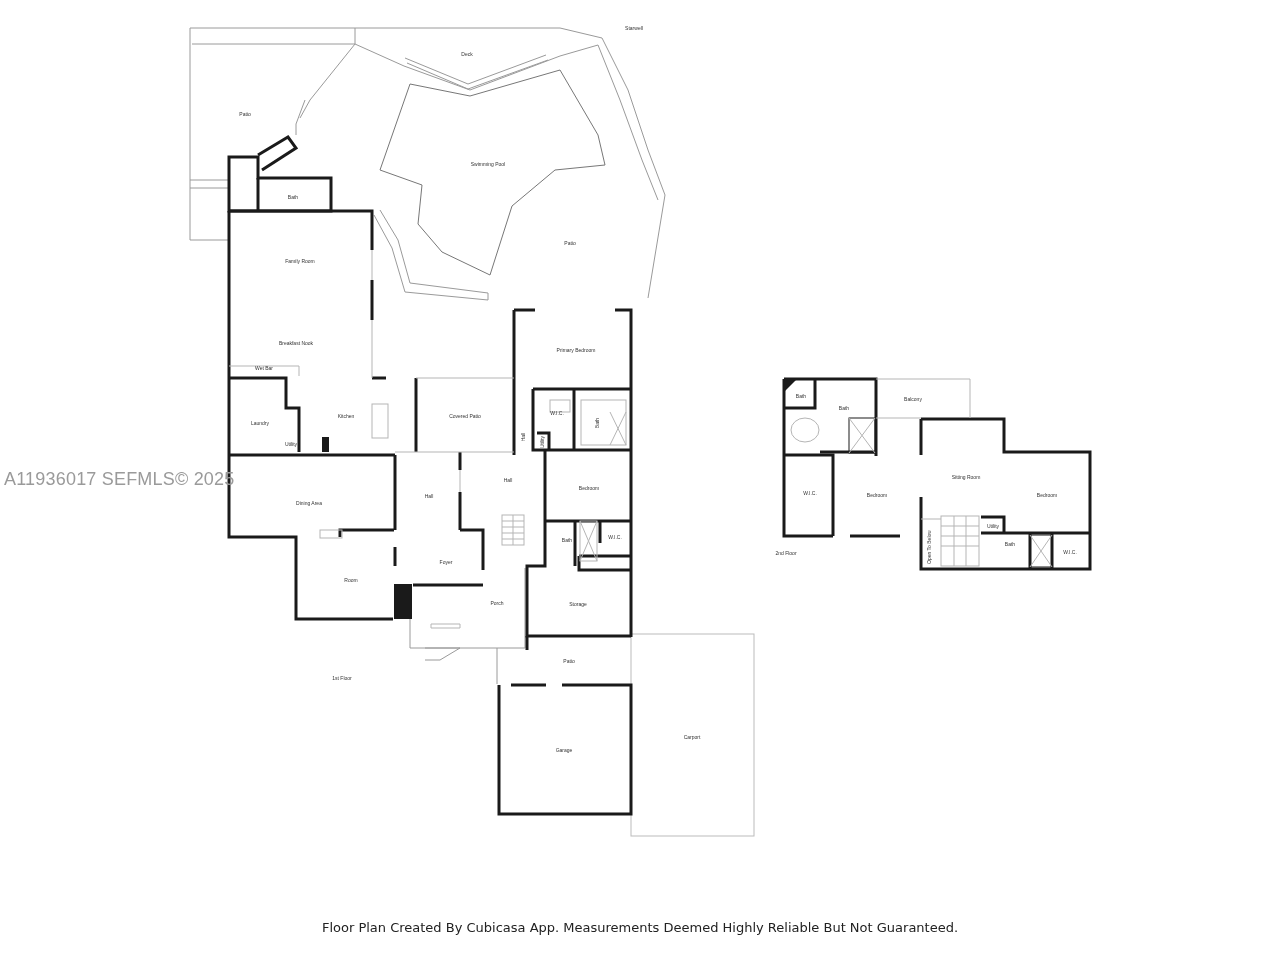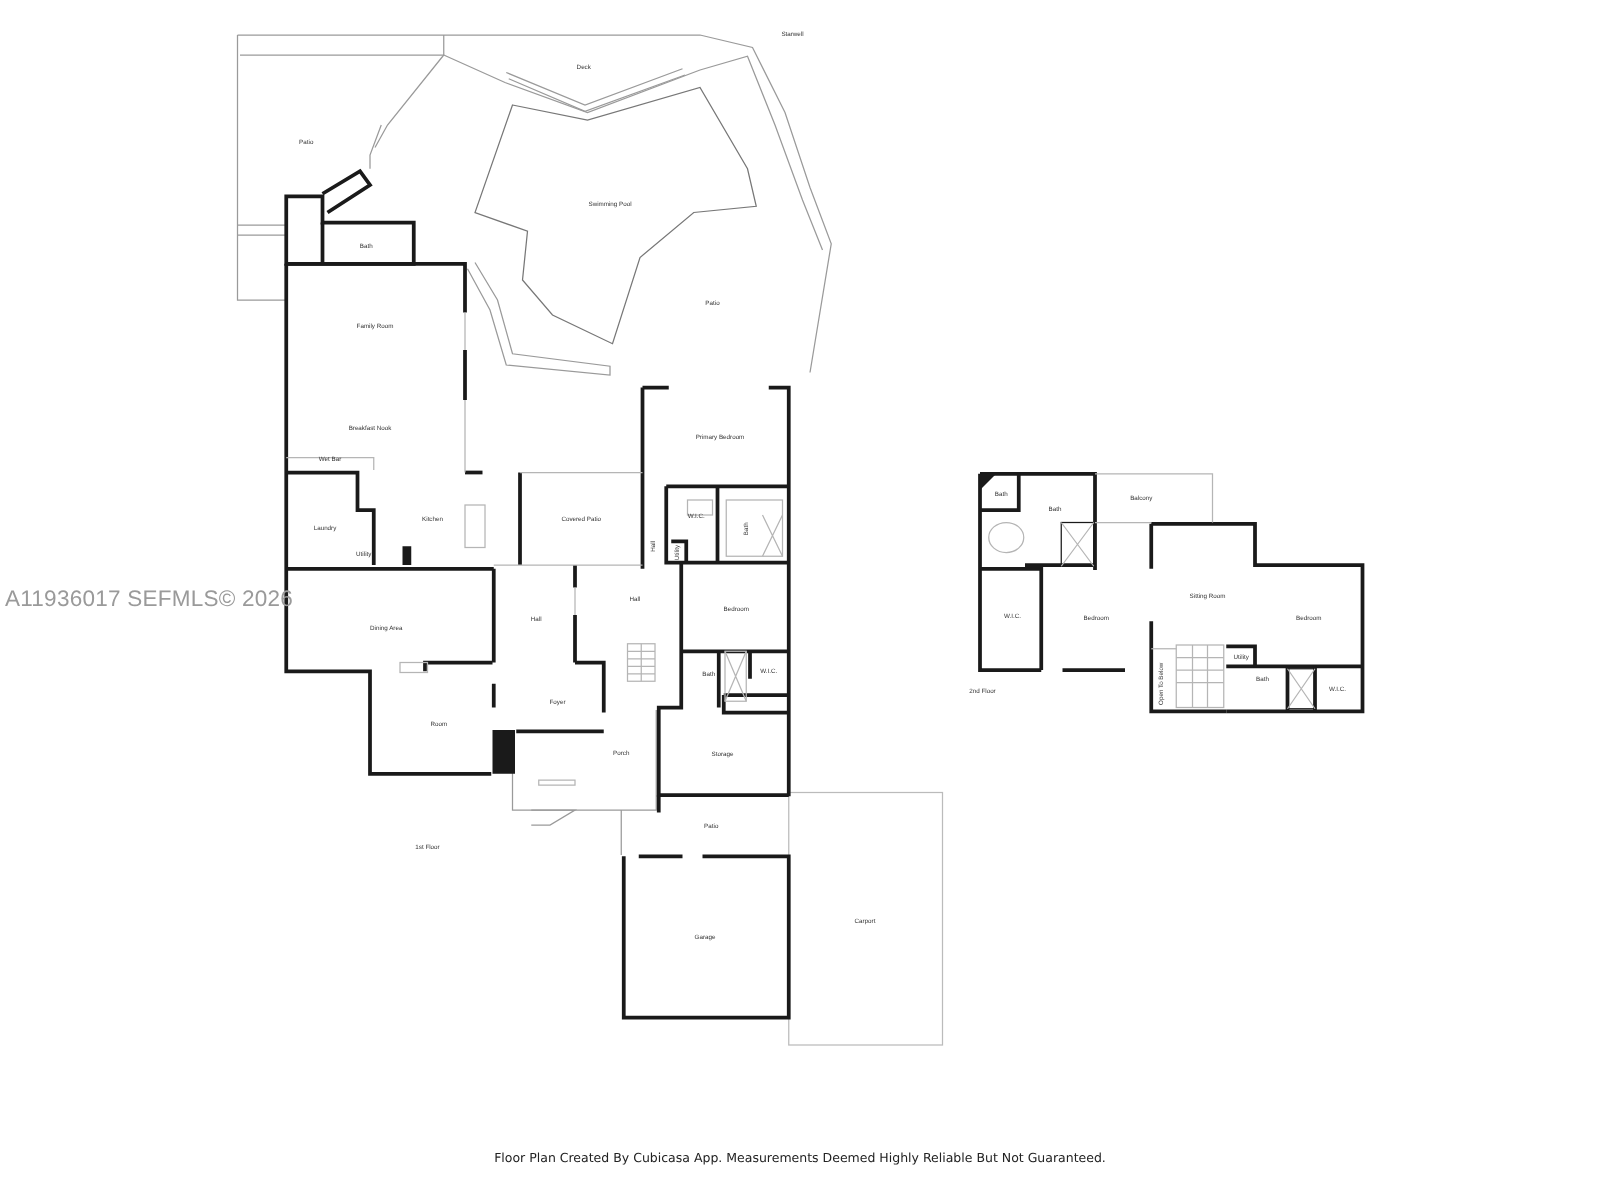--- a/index.html
+++ b/index.html
@@ -1,21 +1,21 @@
 <!DOCTYPE html>
 <html><head>
 <meta charset="utf-8">
 <style>
   html, body { margin:0; padding:0; background:#ffffff; }
   body { width:1280px; height:960px; position:relative; overflow:hidden; font-family:"DejaVu Sans", sans-serif; }
   #plan { position:absolute; left:0; top:0; width:1280px; height:960px; }
   .lbl { position:absolute; font-size:5px; color:#333; white-space:nowrap; transform:translate(-50%,-50%); font-family:"Liberation Sans", sans-serif; }
   .lbl.vert { transform:translate(-50%,-50%) rotate(-90deg); }
   .watermark { position:absolute; left:4px; top:469px; font-size:18px; color:#9a9a9a; font-family:"Liberation Sans", sans-serif; letter-spacing:0.2px; }
-  .footer { position:absolute; left:640px; top:927px; transform:translate(-50%,-50%); font-size:10px; color:#222; font-family:"DejaVu Sans", sans-serif; white-space:nowrap; }
+  .footer { position:absolute; left:640px; top:927px; transform:translate(-50%,-50%); font-size:13px; color:#222; font-family:"DejaVu Sans", sans-serif; white-space:nowrap; }
 </style>
 </head>
 <body>
 
 <svg id="plan" viewBox="0 0 1280 960" xmlns="http://www.w3.org/2000/svg">
 
   <g fill="none" stroke="#9a9a9a" stroke-width="1">
 
     <path d="M190 28 L560 28 L602 38 L628 90 L648 150 L665 195 L648 298"></path>
     <path d="M190 28 L190 240 L228 240"></path>
@@ -170,14 +170,14 @@
 <div class="lbl" style="left:810px;top:493px">W.I.C.</div>
 <div class="lbl" style="left:877px;top:495px">Bedroom</div>
 <div class="lbl" style="left:966px;top:477px">Sitting Room</div>
 <div class="lbl" style="left:1047px;top:495px">Bedroom</div>
 <div class="lbl vert" style="left:929px;top:547px">Open To Below</div>
 <div class="lbl" style="left:993px;top:526px">Utility</div>
 <div class="lbl" style="left:1010px;top:544px">Bath</div>
 <div class="lbl" style="left:1070px;top:552px">W.I.C.</div>
 <div class="lbl" style="left:786px;top:553px">2nd Floor</div>
 
-<div class="watermark">A11936017   SEFMLS© 2026</div>
+<div class="watermark">A11936017   SEFMLS© 2025</div>
 <div class="footer">Floor Plan Created By Cubicasa App. Measurements Deemed Highly Reliable But Not Guaranteed.</div>
 
 </body></html>

